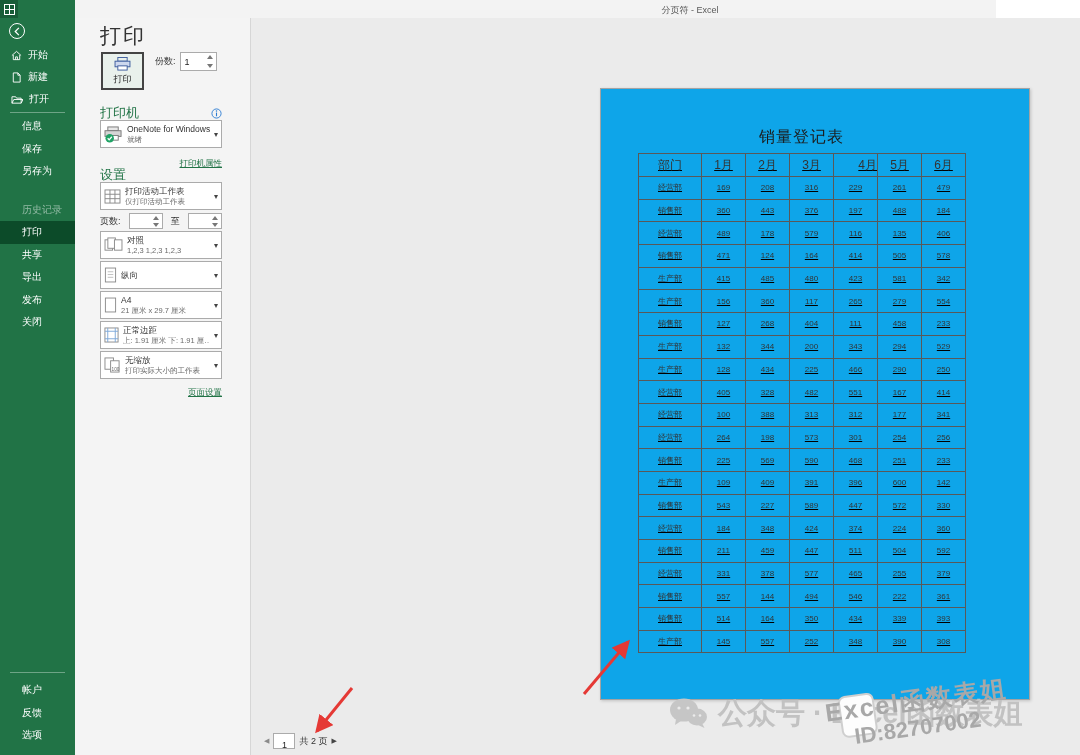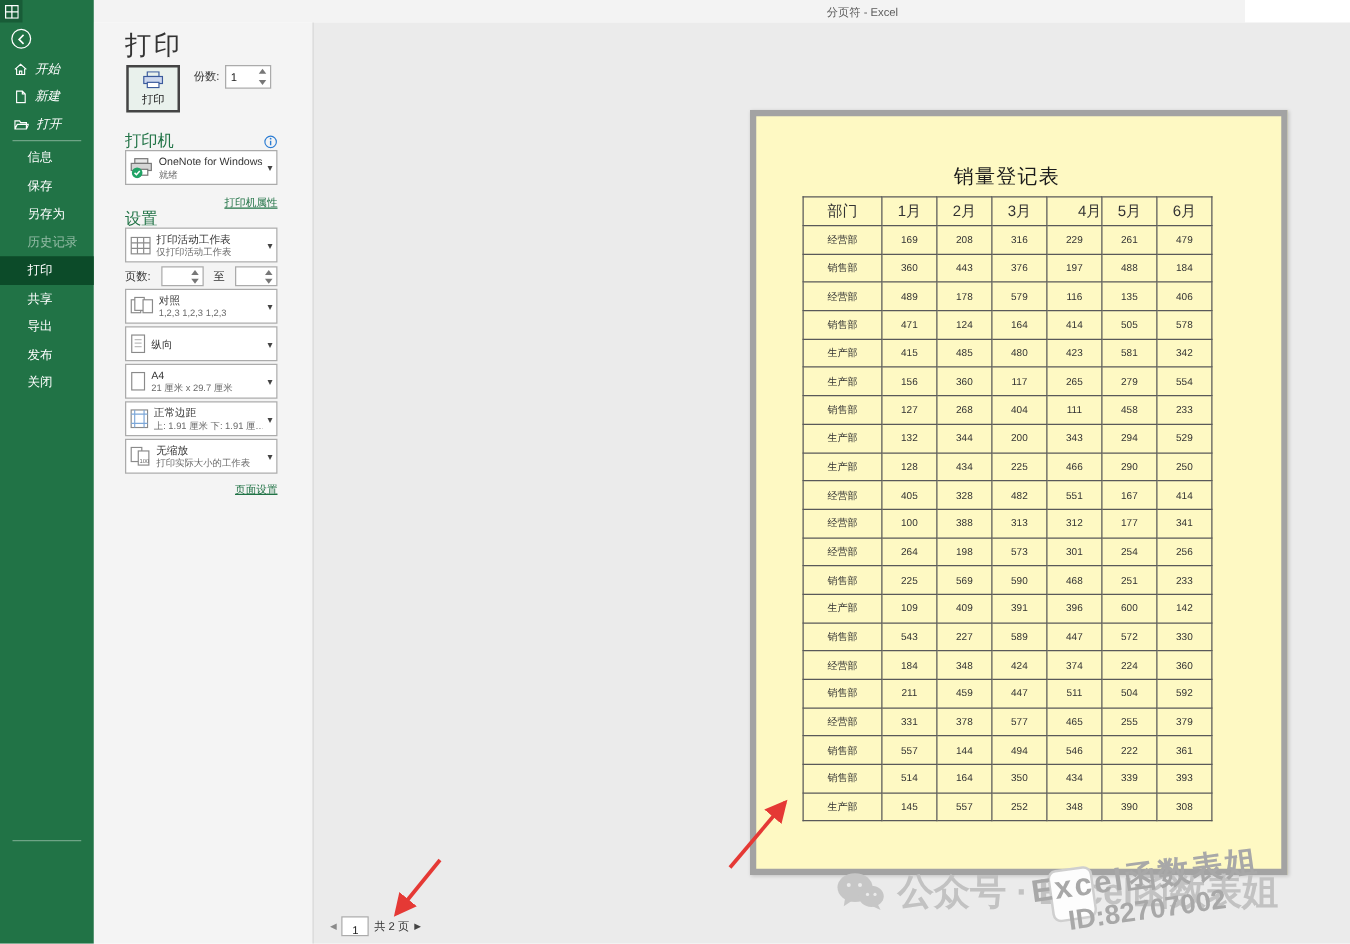--- a/index.html
+++ b/index.html
@@ -14,28 +14,28 @@
   .titlebar{position:absolute;left:0;top:0;width:996px;height:18px;background:#f3f3f3;}
   .titlebar .title{position:absolute;left:690px;top:4px;transform:translateX(-50%);
     font-size:9px;color:#5a5a5a;white-space:nowrap;}
   .applogo{position:absolute;left:0;top:0;width:18px;height:18px;background:#185c37;
     display:flex;align-items:center;justify-content:center;z-index:5;}
 
   
   .sidebar{position:absolute;left:0;top:0;width:75px;height:755px;background:var(--green);z-index:2;}
   .backbtn{position:absolute;left:9px;top:23px;width:16px;height:16px;border:1.4px solid #fff;
     border-radius:50%;display:flex;align-items:center;justify-content:center;color:#fff;cursor:pointer;}
-  .side-top{position:absolute;left:0;top:44px;width:75px;font-style:italic;}
+  .side-top{position:absolute;left:0;top:44px;width:75px;}
   .side-top .item{height:22px;display:flex;align-items:center;padding-left:11px;gap:6px;
     color:#fff;font-size:10px;cursor:pointer;}
   .sdiv{position:absolute;left:10px;width:55px;height:1px;background:rgba(255,255,255,.35);}
   .side-menu{position:absolute;left:0;top:115px;width:75px;}
   .side-menu .item{height:22.5px;display:flex;align-items:center;padding-left:22px;
     color:#fff;font-size:10px;cursor:pointer;}
-  .side-menu .item.disabled{color:rgba(255,255,255,.5);}
+  .side-menu .item.disabled{color:rgba(255,255,255,.5);margin-top:16px;}
   .side-menu .item.selected{background:var(--green-sel);}
   .side-bottom{position:absolute;left:0;top:679px;width:75px;}
   .side-bottom .item{height:22.5px;display:flex;align-items:center;padding-left:22px;
     color:#fff;font-size:10px;cursor:pointer;}
 
   
   .panel{position:absolute;left:75px;top:18px;width:176px;height:737px;background:var(--panel-bg);}
   h1.pagehead{position:absolute;left:25px;top:4px;font-size:21px;font-weight:400;color:#333;letter-spacing:2px;}
   .print-btn{position:absolute;left:26px;top:34px;width:43px;height:38px;border:2px solid #444;
     background:#e9f1ec;display:flex;flex-direction:column;align-items:center;justify-content:center;
@@ -63,25 +63,25 @@
   .dd .caret{font-size:8px;color:#444;}
   .link{font-size:8.5px;color:var(--green);text-decoration:underline;cursor:pointer;}
   .linkrow{position:absolute;left:25px;width:122px;text-align:right;}
   .pagesrow{position:absolute;left:25px;top:195px;width:122px;display:flex;align-items:center;gap:5px;justify-content:space-between;}
   .pagesrow .lbl{font-size:9px;color:#333;}
   .pagesrow .spin{width:34px;height:16px;}
   .divider-v{position:absolute;left:250px;top:18px;width:1px;height:737px;background:#d6d6d6;z-index:3;}
 
   
   .preview{position:absolute;left:251px;top:18px;width:829px;height:737px;background:var(--preview-bg);}
-  .sheet{position:absolute;left:600px;top:88px;width:430px;height:612px;background:#fef9c3;
-    border:5px solid #a3a3a3;box-shadow:1px 1px 3px rgba(0,0,0,.18);}
+  .sheet{position:absolute;left:600px;top:88px;width:430px;height:612px;background:#0ea5e9;
+    border:1px solid #a3a3a3;box-shadow:1px 1px 3px rgba(0,0,0,.18);}
   .sheet-title{position:absolute;left:37px;top:38px;width:327px;text-align:center;
     font-size:16px;color:#1c1c1c;letter-spacing:1px;}
-  table.data{position:absolute;left:37px;top:64px;width:327px;border-collapse:collapse;table-layout:fixed;}
+  table.data{position:absolute;left:37px;top:64px;width:327px;border-collapse:collapse;table-layout:fixed;text-decoration:underline;}
   table.data th,table.data td{border:1px solid #595959;text-align:center;vertical-align:middle;
     color:#333;font-weight:400;}
   table.data th{height:23px;font-size:12px;}
   table.data td{height:22.7px;font-size:8px;}
 
   
   .wm-base{position:absolute;left:668px;top:694px;display:flex;align-items:center;gap:10px;
     color:#c2c2c2;font-size:29px;font-weight:700;white-space:nowrap;z-index:4;}
   .wm-overlay{position:absolute;left:826px;top:684px;transform:rotate(-8deg);color:#a8a8a8;z-index:5;}
   .wm-overlay .wm-l1{font-size:25px;font-weight:700;letter-spacing:2px;}
@@ -168,20 +168,31 @@
       </div>
     <div class="item">
         <span>发布</span>
       </div>
     <div class="item">
         <span>关闭</span>
       </div>
   </div>
 
   <div class="sdiv" style="top:672px"></div>
+  <div class="side-bottom">
+    <div class="item">
+        <span>帐户</span>
+      </div>
+    <div class="item">
+        <span>反馈</span>
+      </div>
+    <div class="item">
+        <span>选项</span>
+      </div>
+  </div>
 </div>
 
 <div class="panel">
   <h1 class="pagehead">打印</h1>
 
   <div class="print-btn">
     <svg width="17" height="14" viewBox="0 0 18 15">
       <rect x="4" y="0.5" width="10" height="4" fill="none" stroke="#3a5a9c" stroke-width="1"></rect>
       <rect x="1" y="4.5" width="16" height="6" fill="#cdd8ee" stroke="#3a5a9c" stroke-width="1"></rect>
       <rect x="4" y="9.5" width="10" height="4.5" fill="#fff" stroke="#3a5a9c" stroke-width="1"></rect>

